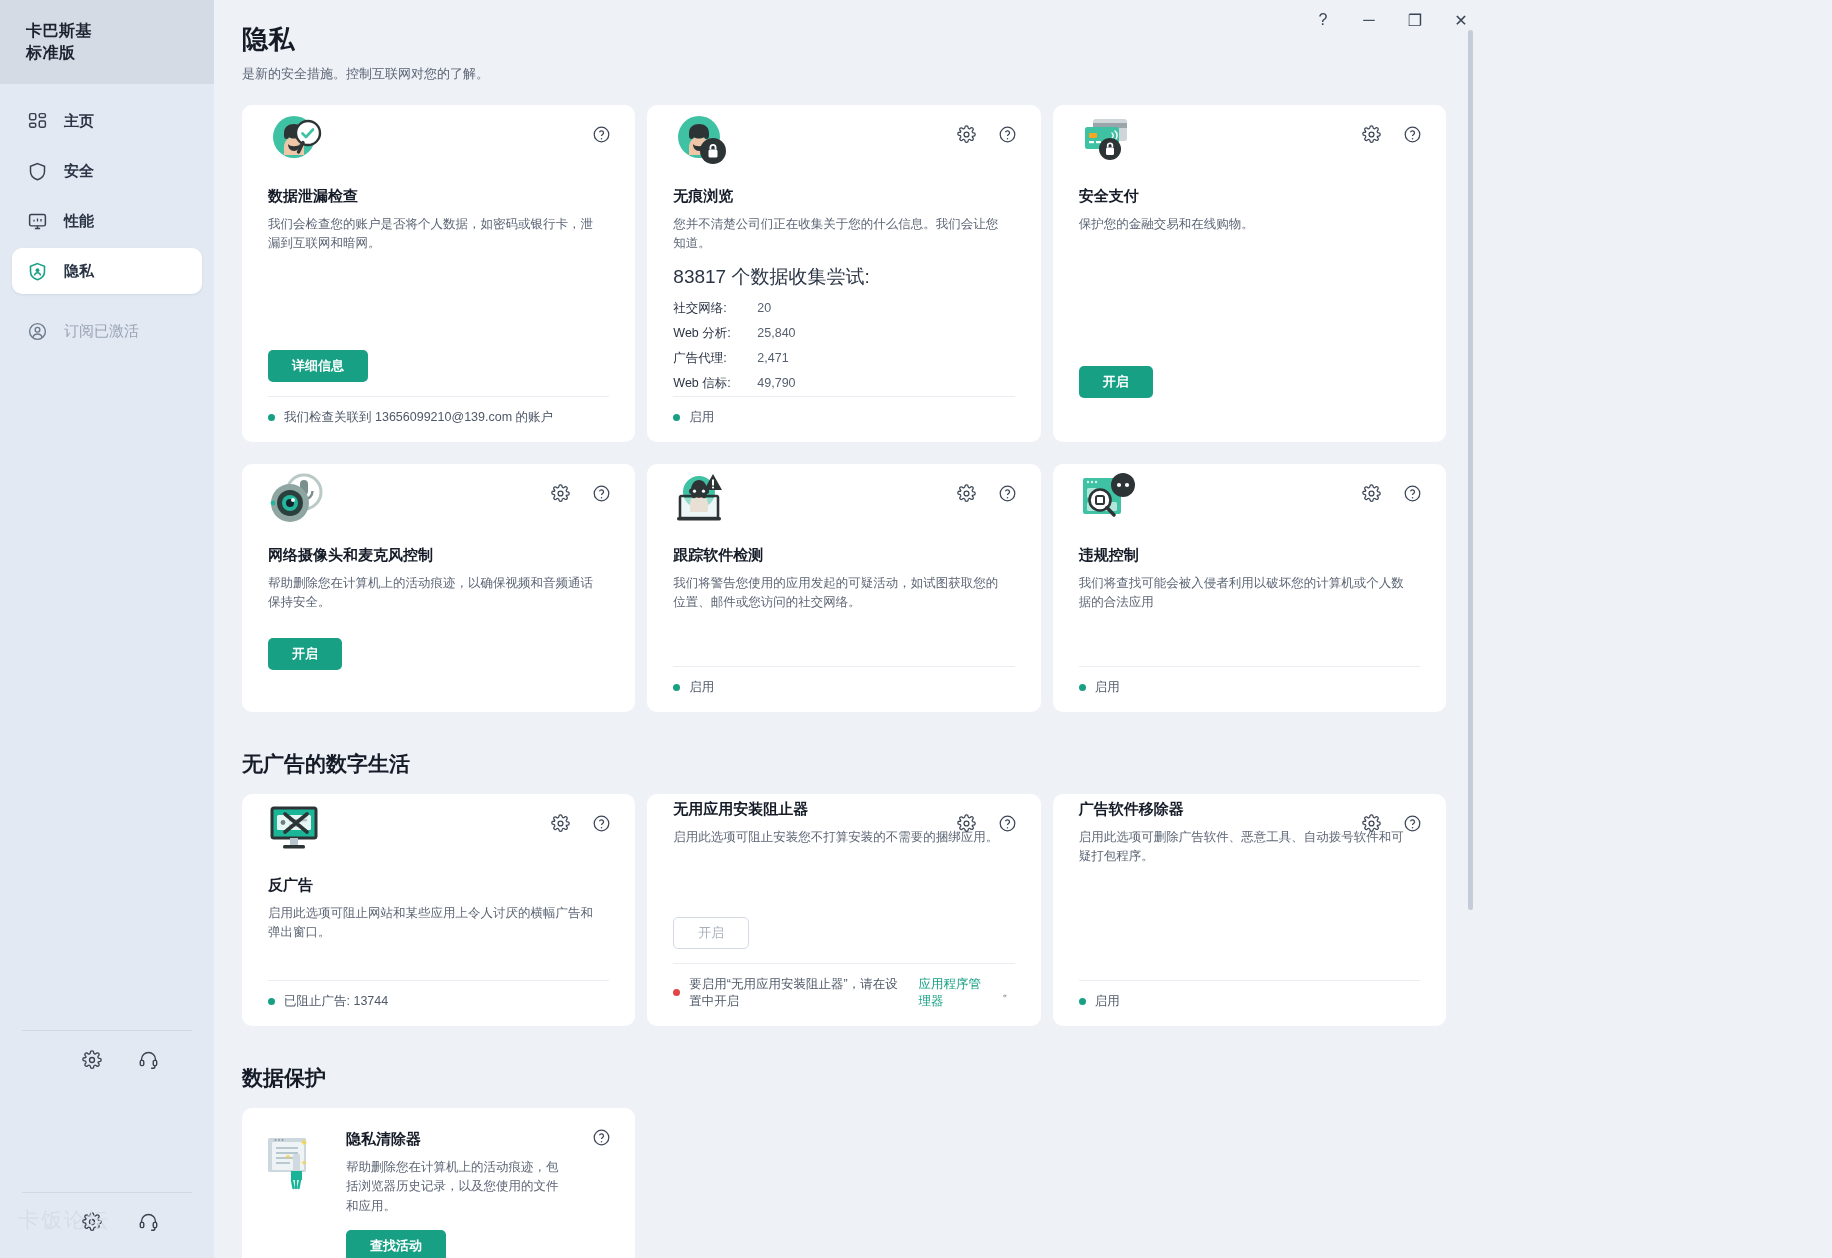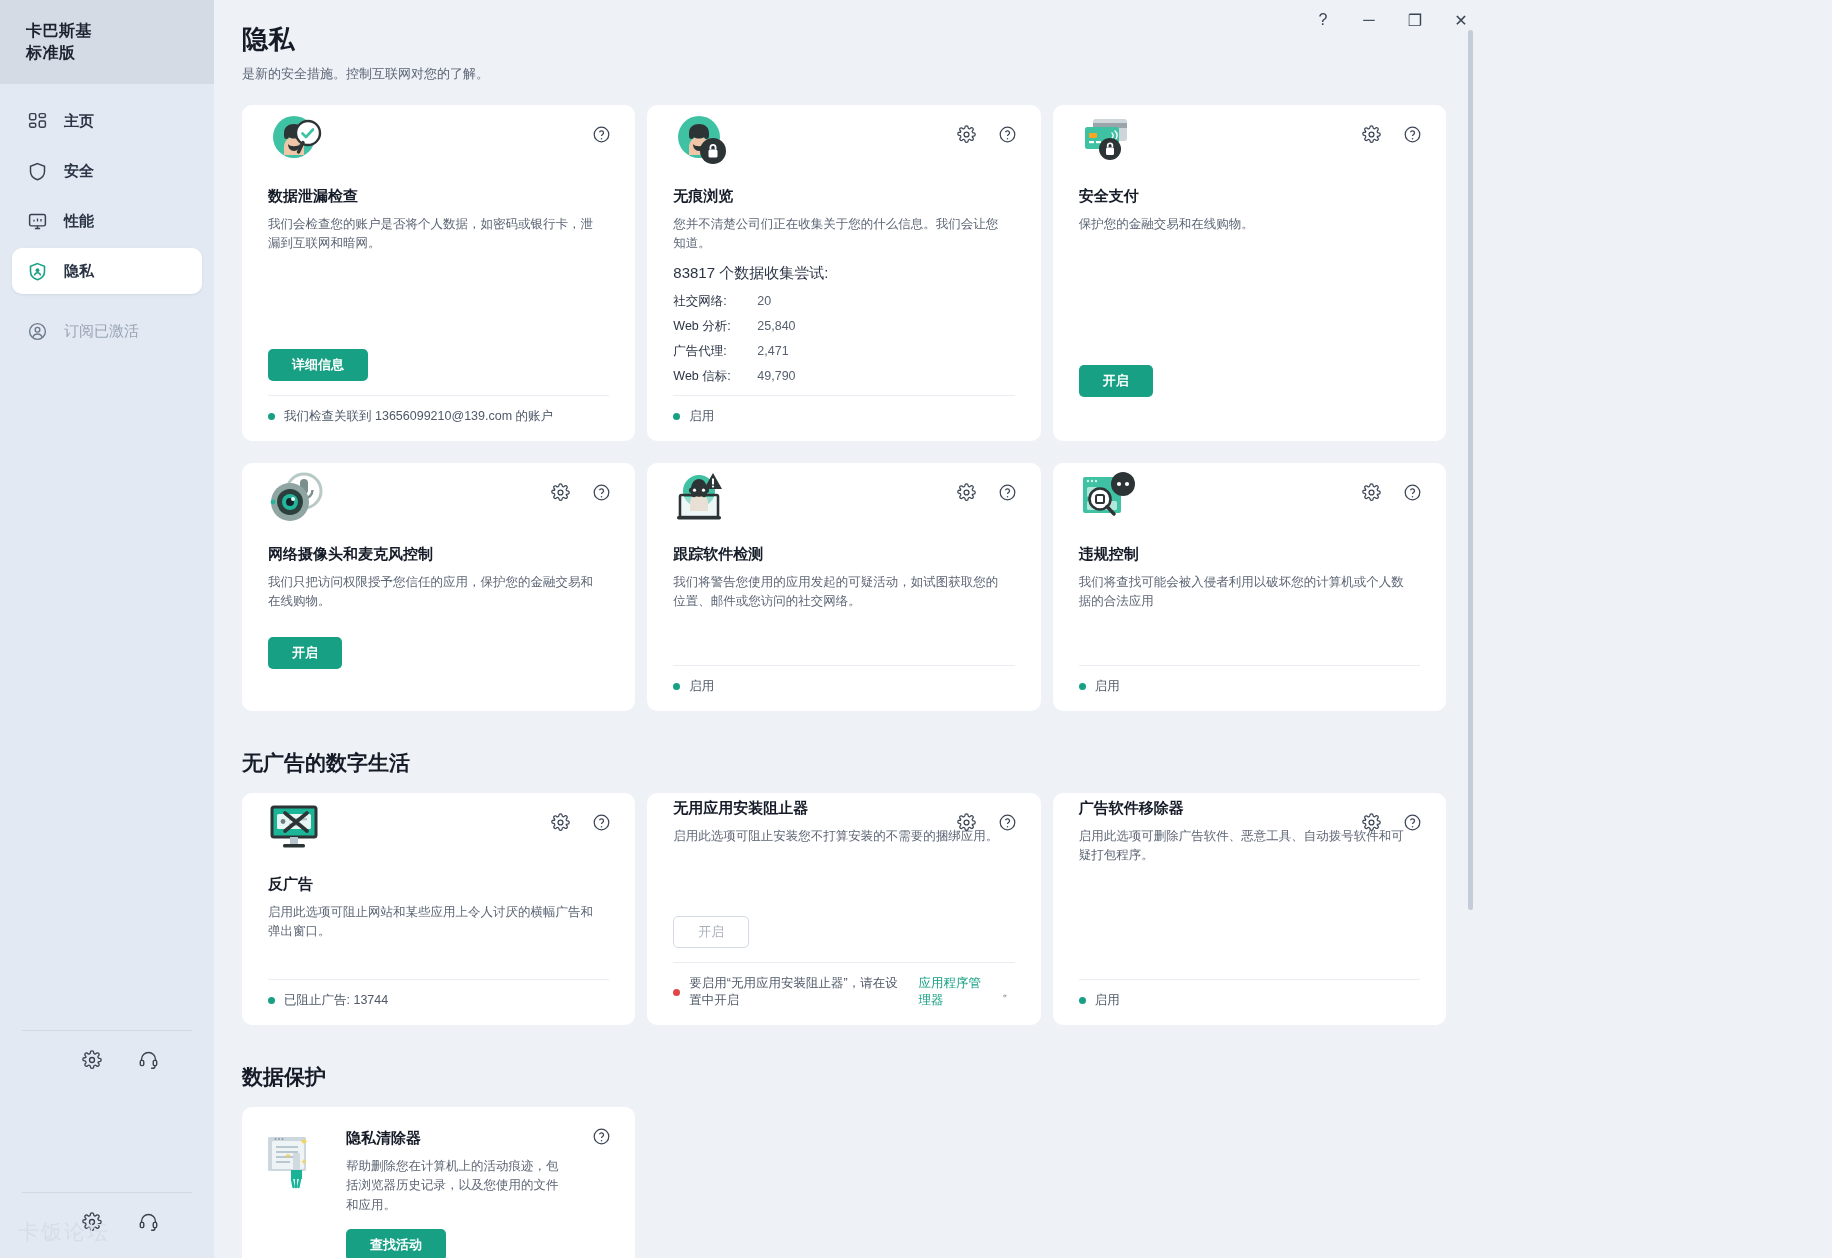--- a/index.html
+++ b/index.html
@@ -52,21 +52,21 @@
     display: flex; gap: 36px; padding: 18px 0 0 82px;
     align-items: center;
   }
   .sidebar-tools .ico { cursor: default; }
   .sidebar-bottom {
     position: relative;
     padding: 18px 0 22px 82px;
     display: flex; gap: 36px; align-items: center;
   }
   .watermark {
-    position: absolute; left: 18px; bottom: 12px;
+    position: absolute; left: 18px; bottom: 24px;
     font-size: 21px; color: #d7dde6; letter-spacing: 2px;
     pointer-events: none; user-select: none;
   }
 
   
   .winbar {
     position: absolute; top: 0; right: 0;
     height: 40px; width: 230px;
     display: flex; align-items: center; justify-content: flex-end;
     gap: 0; z-index: 30;
@@ -111,21 +111,21 @@
     position: absolute; top: 20px; right: 24px;
     display: flex; gap: 22px; align-items: center;
   }
   .card-icons .ico { cursor: default; color: #3d4757; }
 
   .card-illus { height: 62px; margin-bottom: 14px; }
 
   .card-title { font-size: 15px; font-weight: bold; color: #151c28; margin-bottom: 9px; }
   .card-desc  { font-size: 12.5px; color: #5d6676; line-height: 1.55; max-width: 96%; }
 
-  .stat-head { font-size: 15px; color: #2b3445; margin-top: 10px; }
+  .stat-head { font-size: 19px; color: #2b3445; margin-top: 10px; }
   .stat-rows { margin-top: 6px; }
   .stat-row { display: flex; font-size: 12.5px; line-height: 2.0; }
   .stat-label { width: 84px; color: #2b3445; }
   .stat-value { color: #56606f; }
 
   .flexfill { flex: 1 1 auto; }
 
   .btn {
     display: inline-flex; align-items: center; justify-content: center;
     height: 32px; padding: 0 24px;
@@ -454,21 +454,21 @@
               <path d="M36 29.6V36" stroke="#7b8f8c" stroke-width="2.4"></path>
               <circle cx="22" cy="33" r="19" fill="#8fa5a2"></circle>
               <circle cx="22" cy="33" r="13" fill="#2b3f3d"></circle>
               <circle cx="22" cy="33" r="8" fill="#22b79c"></circle>
               <circle cx="22" cy="33" r="4" fill="#16232b"></circle>
               <circle cx="25" cy="30" r="2" fill="#e9f7f4"></circle>
               <circle cx="5" cy="33" r="2.4" fill="#22b79c"></circle>
             </svg>
           </div>
           <div class="card-title">网络摄像头和麦克风控制</div>
-          <div class="card-desc">我们只把访问权限授予您信任的应用，保护您的金融交易和在线购物。</div>
+          <div class="card-desc">帮助删除您在计算机上的活动痕迹，以确保视频和音频通话保持安全。</div>
           <div class="flexfill"></div>
           <div class="btn-wrap" style="margin-bottom:26px">
             <button class="btn">开启</button>
           </div>
         </section>
 
         <section class="card row2">
           <div class="card-icons">
             <span class="ico">
               <svg width="19" height="19" viewBox="0 0 24 24" fill="none" stroke="#3d4757" stroke-width="1.6">

